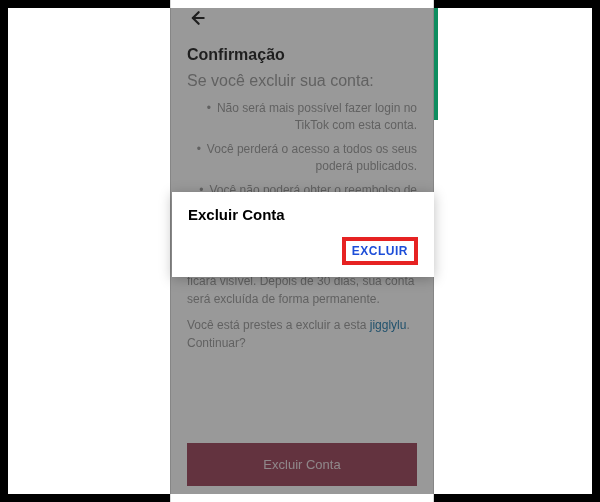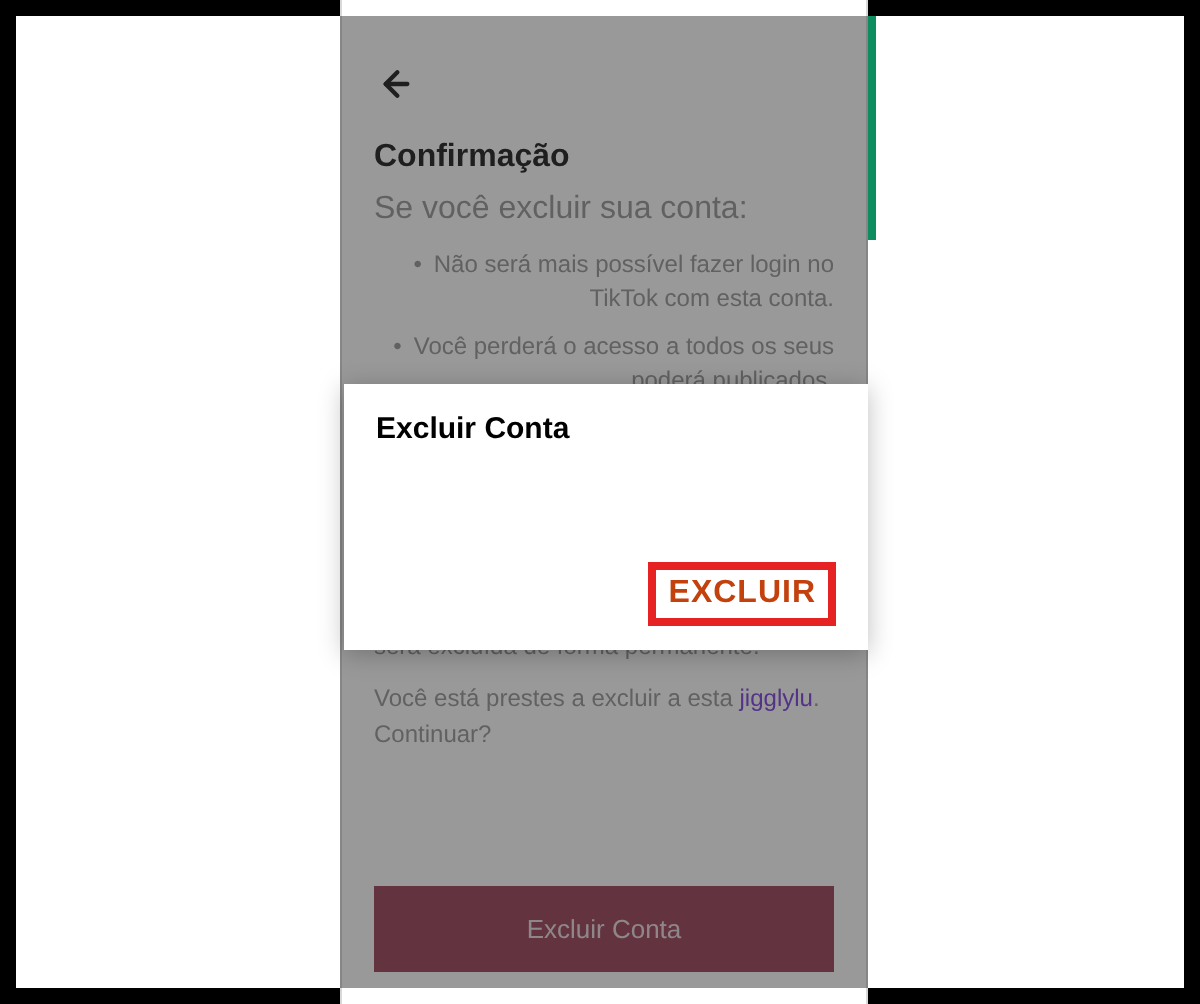--- a/index.html
+++ b/index.html
@@ -16,21 +16,21 @@
       background: #fff;
     }
     .phone {
       position: absolute;
       top: 0; bottom: 0;
       left: 170px;
       width: 264px;
       background: #fff;
       border-left: 1px solid #d8d8d8;
       border-right: 1px solid #d8d8d8;
-      padding: 32px 16px 16px 16px;
+      padding: 8px 16px 16px 16px;
       display: flex; flex-direction: column;
     }
     .back-arrow {
       width: 20px; height: 20px;
       margin-bottom: 18px;
       color: #000;
     }
     .back-arrow svg { width: 100%; height: 100%; }
     .title {
       font-size: 16px; font-weight: 700;
@@ -63,21 +63,21 @@
       font-size: 12px; color: #8b8b8b;
       line-height: 1.5;
       margin-top: 6px;
     }
     .confirm {
       font-size: 12px; color: #8b8b8b;
       line-height: 1.5;
       margin-top: 8px;
     }
     .username {
-      color: #6d28d9;
+      color: #0369a1;
     }
     .spacer { flex: 1; }
     .delete-btn {
       margin-top: 8px;
       background: #8e2a44;
       color: #ead8dd;
       text-align: center;
       padding: 14px 0;
       font-size: 13px;
     }
@@ -124,27 +124,26 @@
       position: relative;
       top: -1px;
     }
     .dialog-actions {
       display: flex;
       justify-content: flex-end;
       gap: 8px;
       margin-top: 14px;
     }
     .dlg-btn {
-      font-size: 16px;
+      font-size: 12px;
       font-weight: 700;
-      color: #c2410c;
+      color: #1d4ed8;
       padding: 6px 6px;
       letter-spacing: 0.5px;
       cursor: pointer;
-      margin-top: 44px;
     }
     .highlight-box {
       border: 4px solid #e62222;
       padding: 3px 6px;
     }
   </style>
 </head>
 <body>
 
 <div class="page-border"></div>

